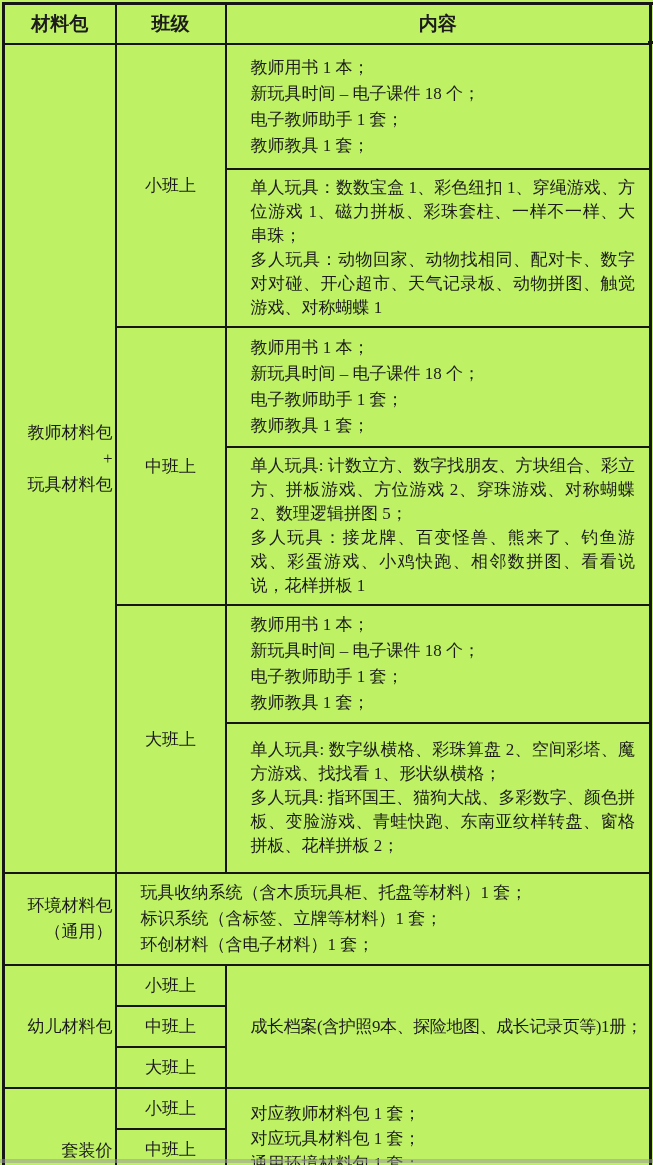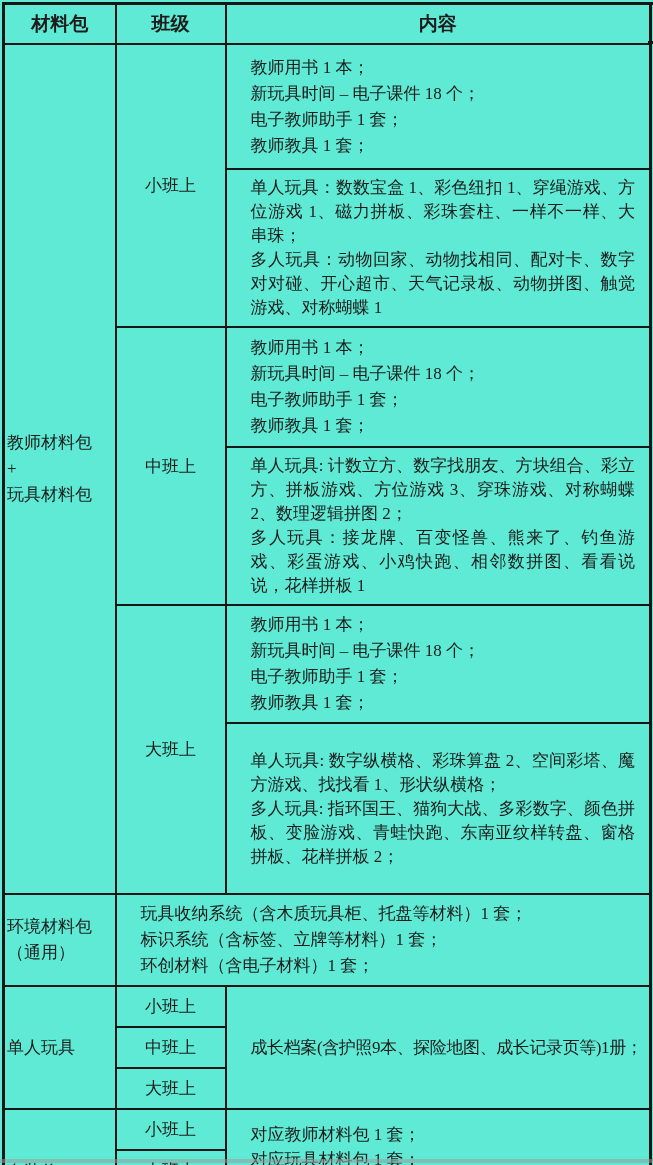--- a/index.html
+++ b/index.html
@@ -7,21 +7,21 @@
     padding: 0;
     background: #ffffff;
     width: 653px;
     height: 1165px;
     overflow: hidden;
   }
   .page {
     position: relative;
     width: 653px;
     height: 1165px;
-    background: #5eead4;
+    background: #bef264;
   }
   table.materials {
     position: absolute;
     left: 2px;
     top: 2px;
     width: 647px;
     border-collapse: collapse;
     table-layout: fixed;
     border: 3px solid #161616;
     font-family: "Liberation Serif", "DejaVu Serif", serif;
@@ -36,21 +36,21 @@
     font-family: "Liberation Sans", "DejaVu Sans", sans-serif;
     font-size: 19px;
     font-weight: 600;
     text-align: center;
     vertical-align: middle;
     border-bottom: 3px solid #161616;
     padding: 6px 2px;
   }
   td.pkg {
     font-size: 17px;
-    text-align: left;
+    text-align: right;
     vertical-align: middle;
     white-space: pre-line;
     line-height: 26px;
     padding: 4px 2px;
   }
   td.cls {
     font-size: 17px;
     text-align: center;
     vertical-align: middle;
     padding: 8px 2px;
@@ -140,45 +140,45 @@
 多人玩具：动物回家、动物找相同、配对卡、数字对对碰、开心超市、天气记录板、动物拼图、触觉游戏、对称蝴蝶 1</td>
       </tr>
       <tr style="height:120px">
         <td class="cls" rowspan="2">中班上</td>
         <td class="content list">教师用书 1 本；
 新玩具时间 – 电子课件 18 个；
 电子教师助手 1 套；
 教师教具 1 套；</td>
       </tr>
       <tr style="height:138px">
-        <td class="content para">单人玩具: 计数立方、数字找朋友、方块组合、彩立方、拼板游戏、方位游戏 3、穿珠游戏、对称蝴蝶 2、数理逻辑拼图 2；
+        <td class="content para">单人玩具: 计数立方、数字找朋友、方块组合、彩立方、拼板游戏、方位游戏 2、穿珠游戏、对称蝴蝶 2、数理逻辑拼图 5；
 多人玩具：接龙牌、百变怪兽、熊来了、钓鱼游戏、彩蛋游戏、小鸡快跑、相邻数拼图、看看说说，花样拼板 1</td>
       </tr>
       <tr style="height:118px">
         <td class="cls" rowspan="2">大班上</td>
         <td class="content list">教师用书 1 本；
 新玩具时间 – 电子课件 18 个；
 电子教师助手 1 套；
 教师教具 1 套；</td>
       </tr>
-      <tr style="height:171px">
+      <tr style="height:150px">
         <td class="content para">单人玩具: 数字纵横格、彩珠算盘 2、空间彩塔、魔方游戏、找找看 1、形状纵横格；
 多人玩具: 指环国王、猫狗大战、多彩数字、颜色拼板、变脸游戏、青蛙快跑、东南亚纹样转盘、窗格拼板、花样拼板 2；</td>
       </tr>
 
       <tr style="height:82px">
         <td class="pkg">环境材料包
 （通用）</td>
         <td class="content list" colspan="2">玩具收纳系统（含木质玩具柜、托盘等材料）1 套；
 标识系统（含标签、立牌等材料）1 套；
 环创材料（含电子材料）1 套；</td>
       </tr>
 
       <tr style="height:38px">
-        <td class="pkg" rowspan="3">单人玩具</td>
+        <td class="pkg" rowspan="3">幼儿材料包</td>
         <td class="cls">小班上</td>
         <td class="content oneline" rowspan="3">成长档案(含护照9本、探险地图、成长记录页等)1册；</td>
       </tr>
       <tr style="height:36px">
         <td class="cls">中班上</td>
       </tr>
       <tr style="height:36px">
         <td class="cls">大班上</td>
       </tr>
 

